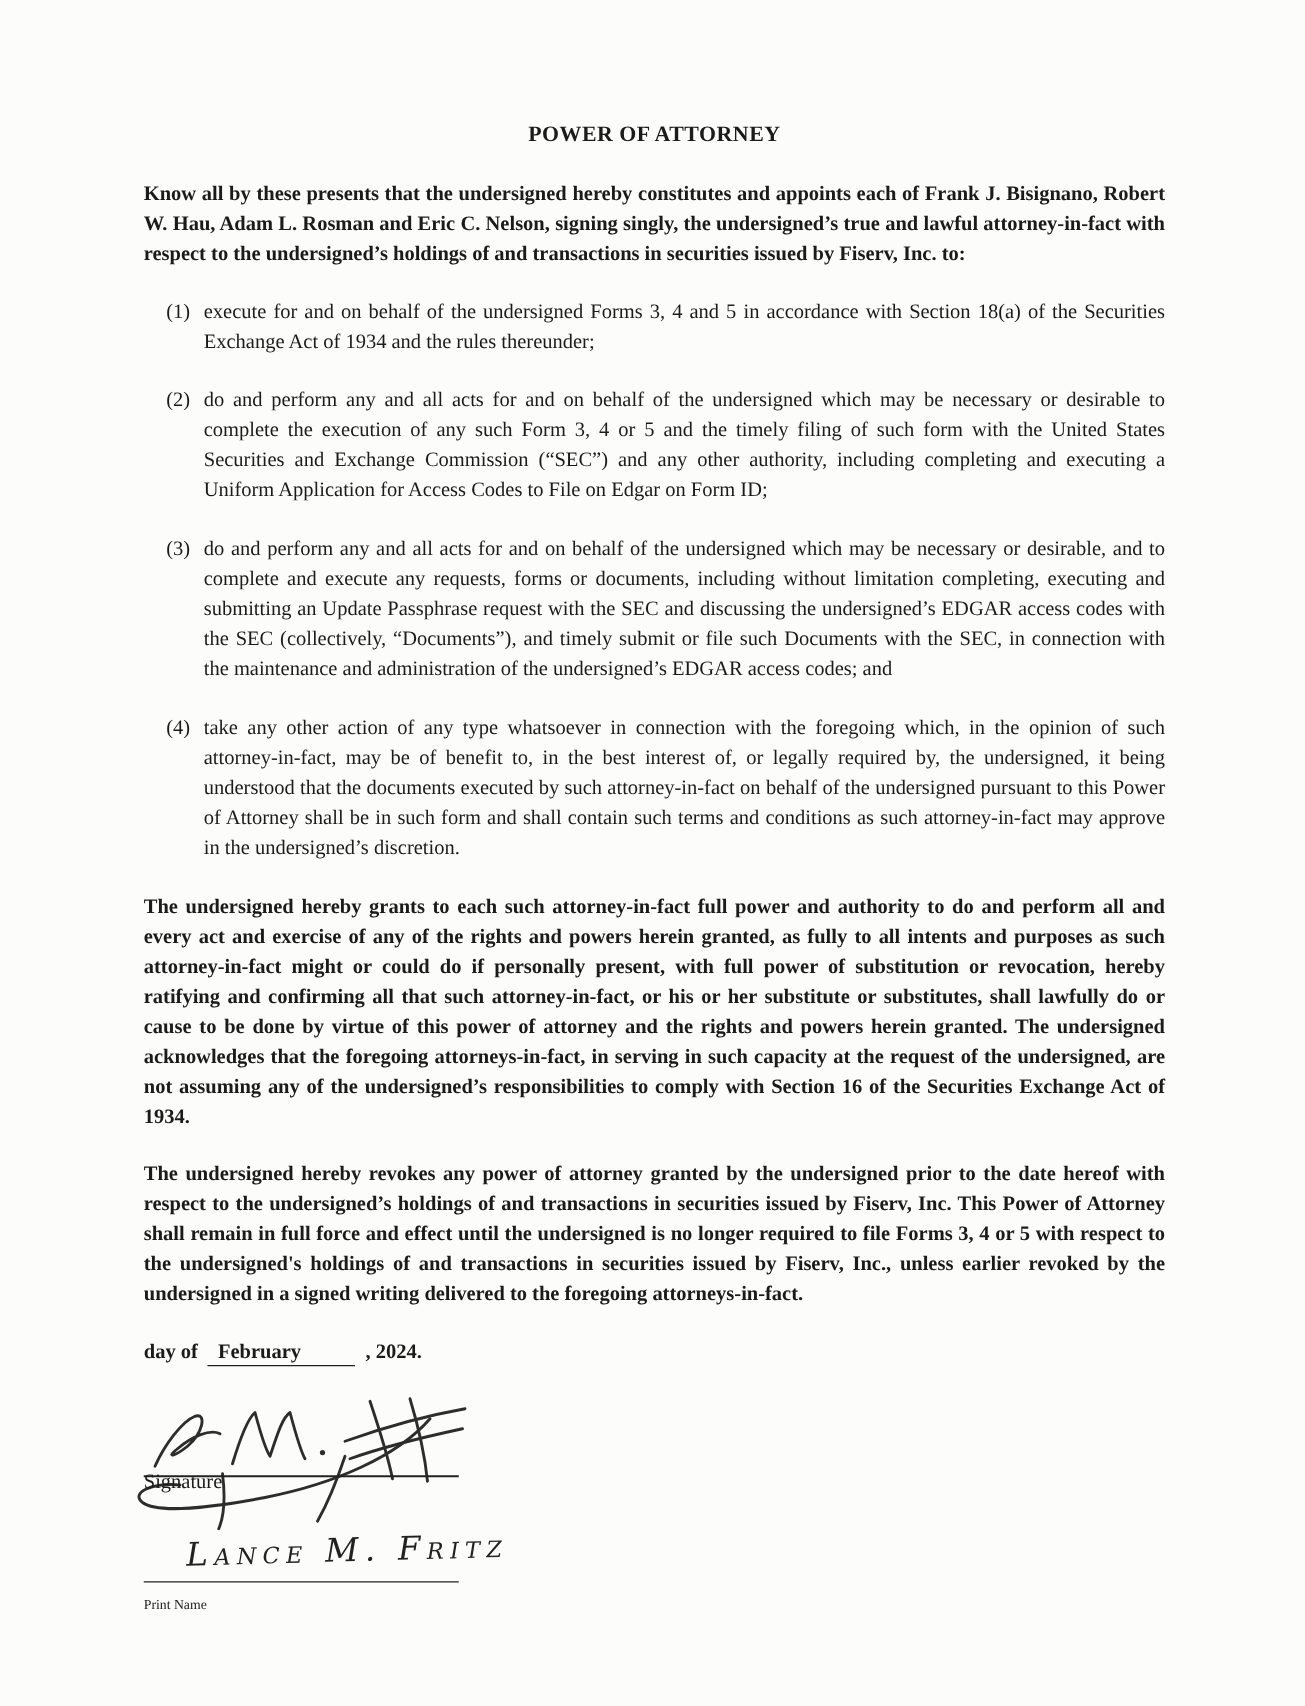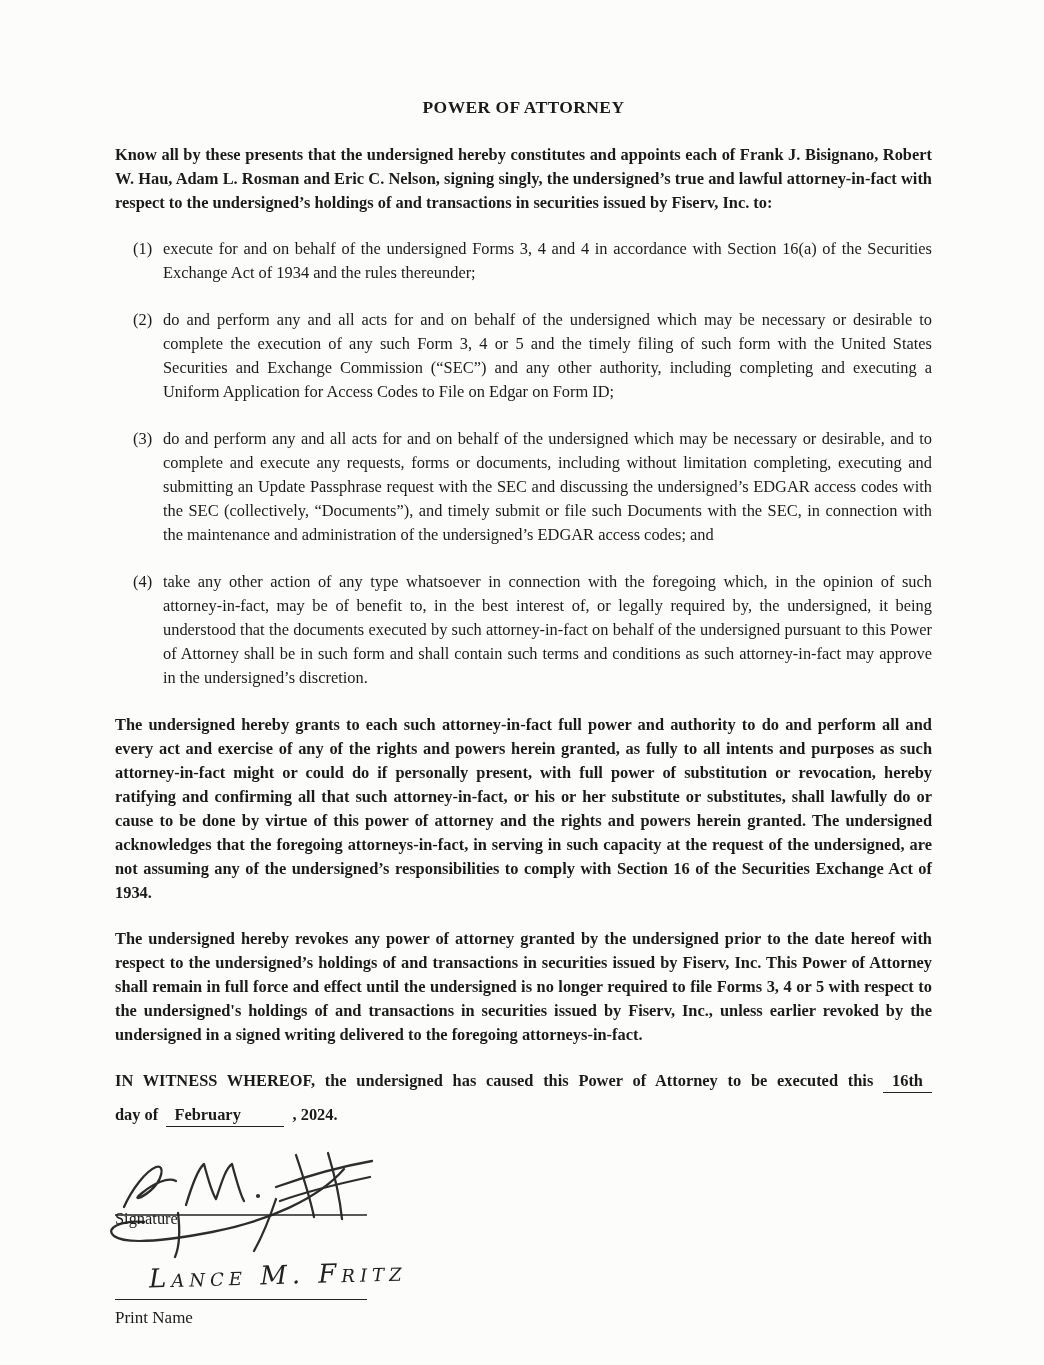--- a/index.html
+++ b/index.html
@@ -115,60 +115,56 @@
     position: absolute;
     left: 0;
     top: 34px;
     width: 252px;
     border-bottom: 1.6px solid #222;
   }
   .print-label {
     position: absolute;
     left: 0;
     top: 41px;
-    font-size: 17px;
+    font-size: 11px;
   }
 </style>
 </head>
 <body>
 
 <div class="page">
 
   <h1 class="doc-title">POWER OF ATTORNEY</h1>
 
   <p class="para">Know all by these presents that the undersigned hereby constitutes and appoints each of Frank J. Bisignano, Robert W. Hau, Adam L. Rosman and Eric C. Nelson, signing singly, the undersigned’s true and lawful attorney-in-fact with respect to the undersigned’s holdings of and transactions in securities issued by Fiserv, Inc. to:</p>
 
   <ol class="poa-list">
     <li class="poa-item">
       <span class="item-num">(1)</span>
-      <span class="item-text">execute for and on behalf of the undersigned Forms 3, 4 and 4 in accordance with Section 16(a) of the Securities Exchange Act of 1934 and the rules thereunder;</span>
+      <span class="item-text">execute for and on behalf of the undersigned Forms 3, 4 and 5 in accordance with Section 18(a) of the Securities Exchange Act of 1934 and the rules thereunder;</span>
     </li>
     <li class="poa-item">
       <span class="item-num">(2)</span>
       <span class="item-text">do and perform any and all acts for and on behalf of the undersigned which may be necessary or desirable to complete the execution of any such Form 3, 4 or 5 and the timely filing of such form with the United States Securities and Exchange Commission (“SEC”) and any other authority, including completing and executing a Uniform Application for Access Codes to File on Edgar on Form ID;</span>
     </li>
     <li class="poa-item">
       <span class="item-num">(3)</span>
       <span class="item-text">do and perform any and all acts for and on behalf of the undersigned which may be necessary or desirable, and to complete and execute any requests, forms or documents, including without limitation completing, executing and submitting an Update Passphrase request with the SEC and discussing the undersigned’s EDGAR access codes with the SEC (collectively, “Documents”), and timely submit or file such Documents with the SEC, in connection with the maintenance and administration of the undersigned’s EDGAR access codes; and</span>
     </li>
     <li class="poa-item">
       <span class="item-num">(4)</span>
       <span class="item-text">take any other action of any type whatsoever in connection with the foregoing which, in the opinion of such attorney-in-fact, may be of benefit to, in the best interest of, or legally required by, the undersigned, it being understood that the documents executed by such attorney-in-fact on behalf of the undersigned pursuant to this Power of Attorney shall be in such form and shall contain such terms and conditions as such attorney-in-fact may approve in the undersigned’s discretion.</span>
     </li>
   </ol>
 
   <p class="para">The undersigned hereby grants to each such attorney-in-fact full power and authority to do and perform all and every act and exercise of any of the rights and powers herein granted, as fully to all intents and purposes as such attorney-in-fact might or could do if personally present, with full power of substitution or revocation, hereby ratifying and confirming all that such attorney-in-fact, or his or her substitute or substitutes, shall lawfully do or cause to be done by virtue of this power of attorney and the rights and powers herein granted.  The undersigned acknowledges that the foregoing attorneys-in-fact, in serving in such capacity at the request of the undersigned, are not assuming any of the undersigned’s responsibilities to comply with Section 16 of the Securities Exchange Act of 1934.</p>
 
   <p class="para">The undersigned hereby revokes any power of attorney granted by the undersigned prior to the date hereof with respect to the undersigned’s holdings of and transactions in securities issued by Fiserv, Inc.  This Power of Attorney shall remain in full force and effect until the undersigned is no longer required to file Forms 3, 4 or 5 with respect to the undersigned's holdings of and transactions in securities issued by Fiserv, Inc., unless earlier revoked by the undersigned in a signed writing delivered to the foregoing attorneys-in-fact.</p>
 
   <p class="para witness">
-    <span class="witness-line1">
-      <span>IN WITNESS WHEREOF, the undersigned has caused this Power of Attorney to be executed this</span>
-      <span class="blank day-blank"><span>16th</span></span>
-    </span>
     <span class="witness-line2">
       <span>day of</span>
       <span class="blank month-blank"><span>February</span></span>
       <span>, 2024.</span>
     </span>
   </p>
 
   <div class="sig-block">
     <svg class="sig-ink" viewBox="0 0 430 150" xmlns="http://www.w3.org/2000/svg">
       <g stroke="#1c1c1c" fill="none" stroke-width="2.3" stroke-linecap="round" stroke-linejoin="round" opacity="0.92">

